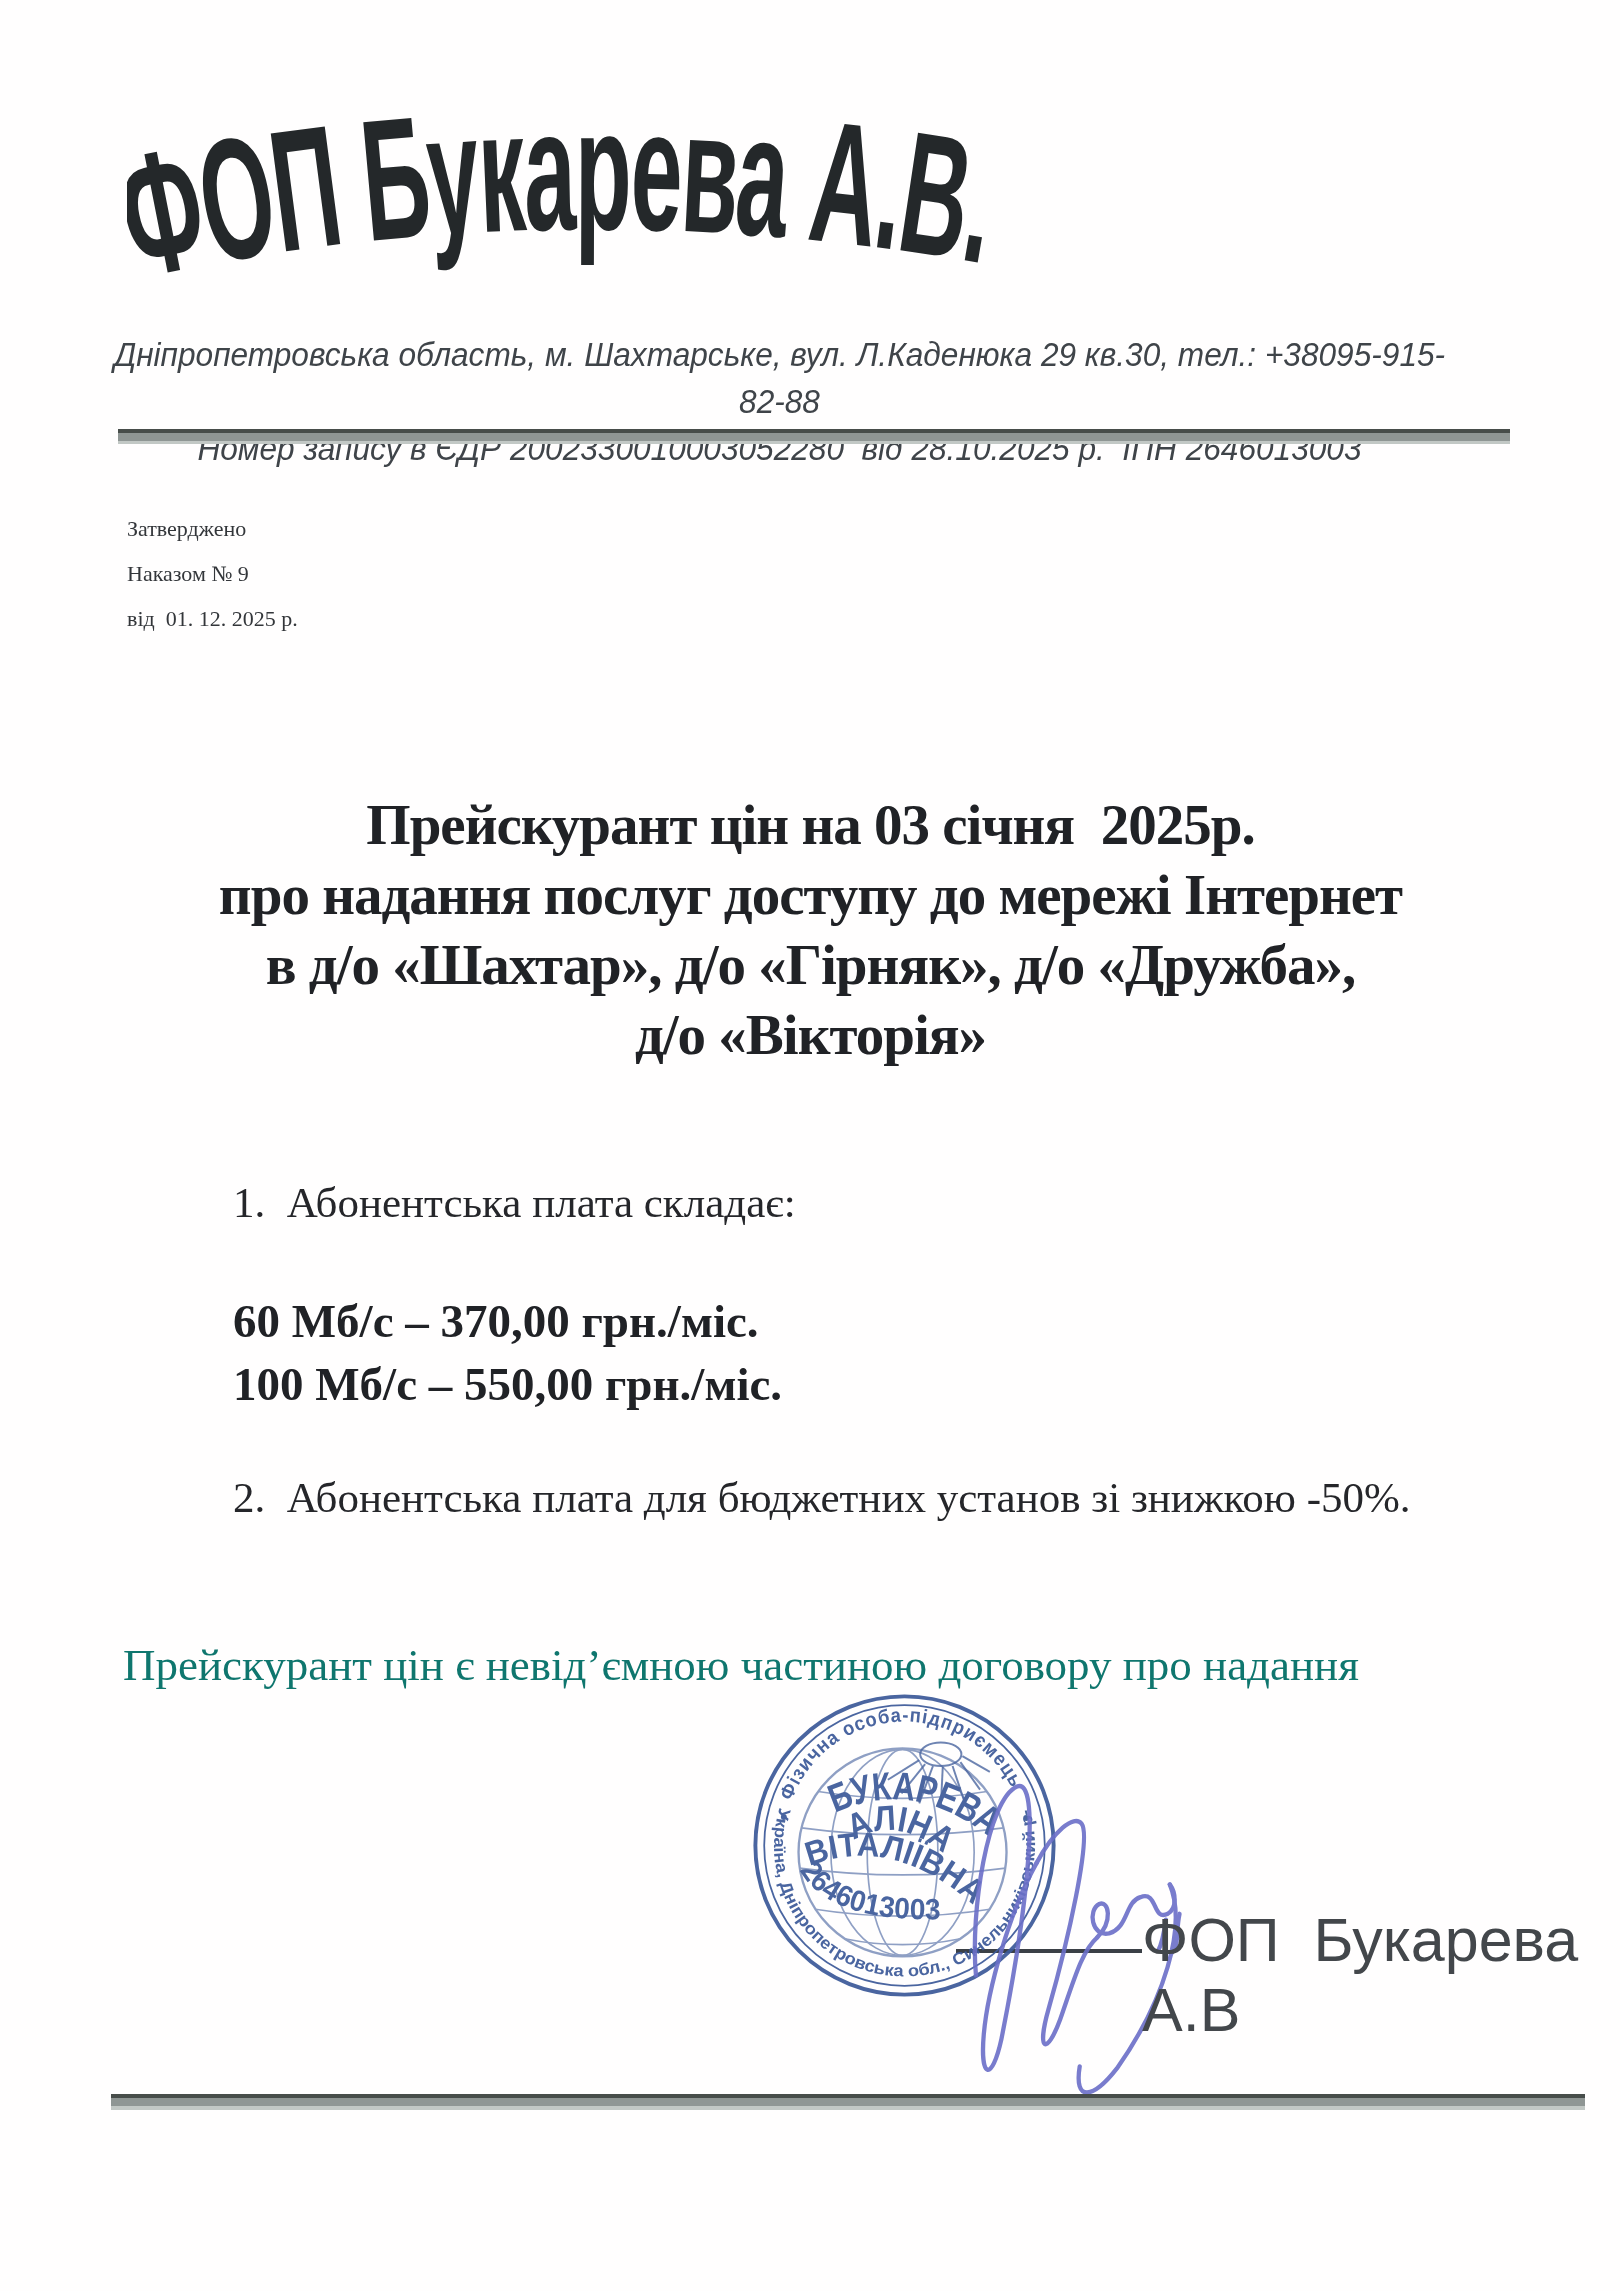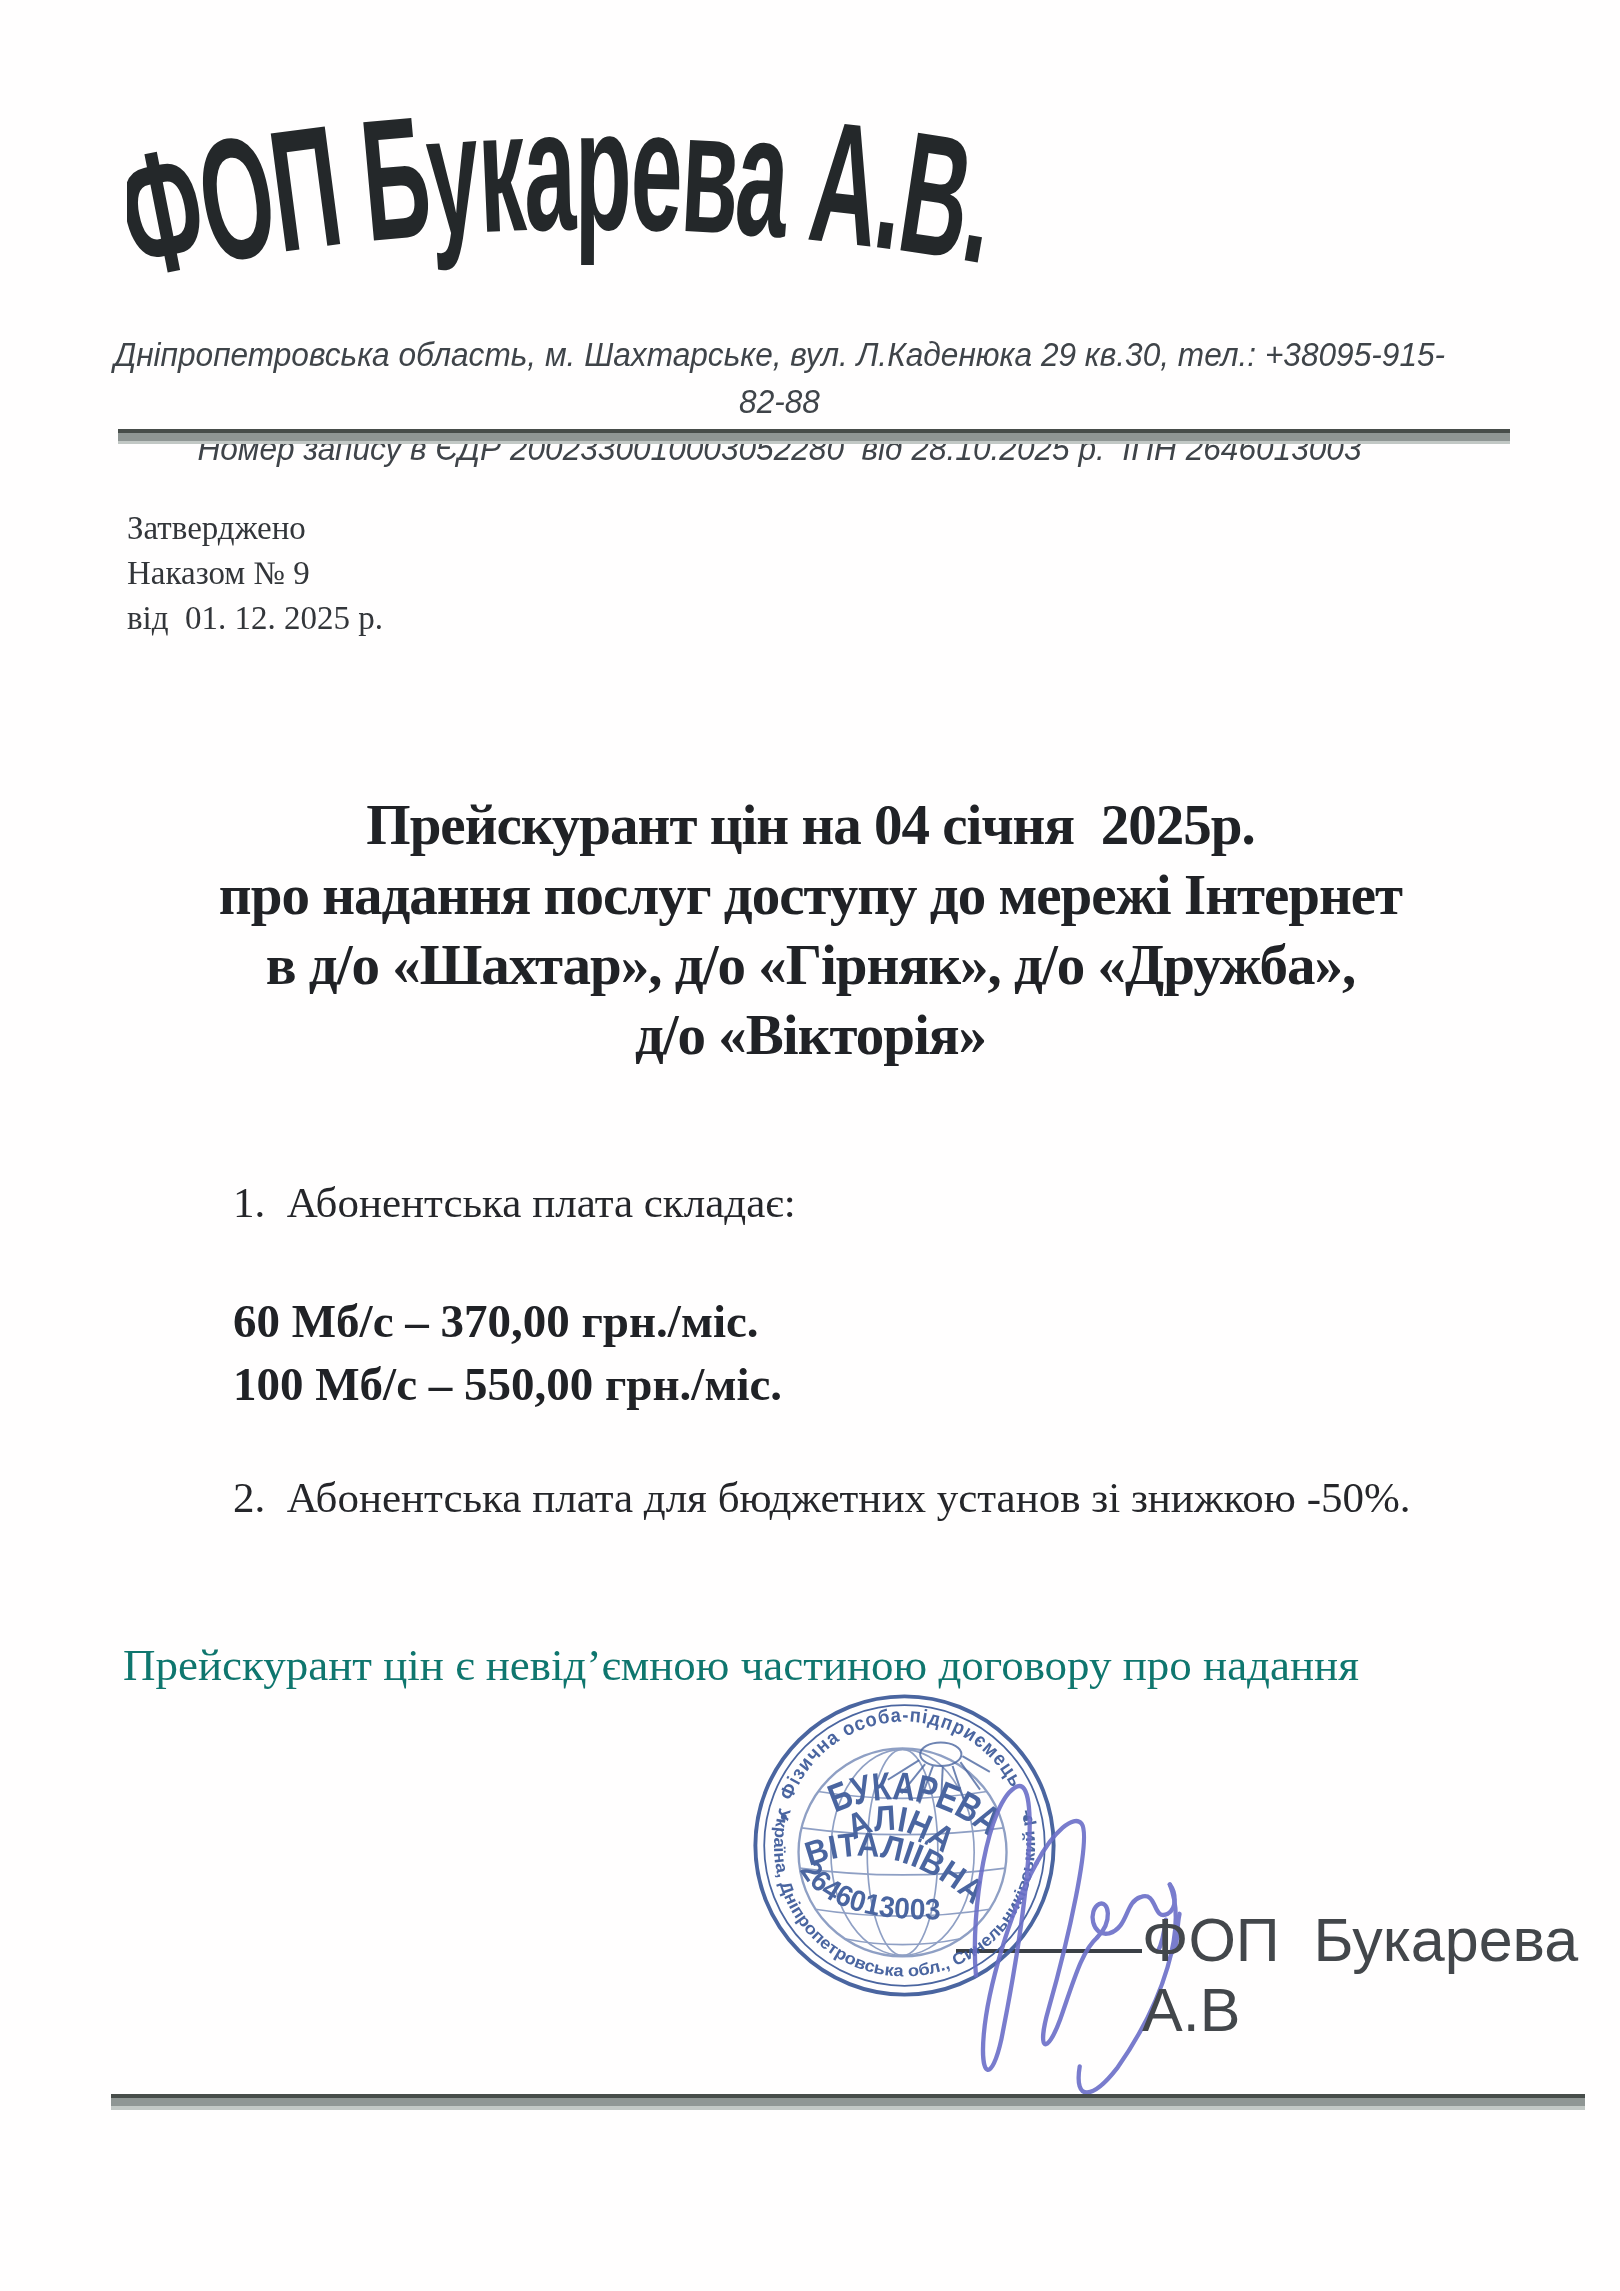--- a/index.html
+++ b/index.html
@@ -19,21 +19,21 @@
     font-size:34px;line-height:47px;color:#3f4449;
     transform:scaleX(.93);transform-origin:50% 0;
   }
   .rule{
     background:linear-gradient(#474d4a 0 28%, #8f9694 28% 78%, #c2c8c5 78% 100%);
   }
   .rule-top{left:118px;top:429px;width:1392px;height:14.7px;}
   .rule-bottom{left:111px;top:2094px;width:1474px;height:15.7px;}
 
   
-  .approval{left:127px;top:506px;font-size:33px;line-height:45px;color:#33363a;}
+  .approval{left:127px;top:506px;font-size:22px;line-height:45px;color:#33363a;}
 
   
   .title{
     left:73px;top:790px;width:1475px;text-align:center;
     font-weight:bold;font-size:57px;line-height:70px;color:#202226;
     letter-spacing:-1px;
   }
 
   .item1{left:233px;top:1168px;font-size:43px;color:#25262a;margin-top:10px;}
   .prices{left:233px;top:1290px;font-weight:bold;font-size:47px;line-height:63px;color:#202226;}
@@ -72,21 +72,21 @@
 
   <div class="abs rule rule-top"></div>
 
   <div class="abs approval">
     <div class="t">Затверджено</div>
     <div class="t">Наказом № 9</div>
     <div class="t">від  01. 12. 2025 р.</div>
   </div>
 
   <div class="abs title">
-    <div class="t">Прейскурант цін на 04 січня  2025р.</div>
+    <div class="t">Прейскурант цін на 03 січня  2025р.</div>
     <div class="t">про надання послуг доступу до мережі Інтернет</div>
     <div class="t">в д/о «Шахтар», д/о «Гірняк», д/о «Дружба»,</div>
     <div class="t">д/о «Вікторія»</div>
   </div>
 
   <div class="abs item1 t">1.  Абонентська плата складає:</div>
 
   <div class="abs prices">
     <div class="t">60 Мб/с – 370,00 грн./міс.</div>
     <div class="t">100 Мб/с – 550,00 грн./міс.</div>

